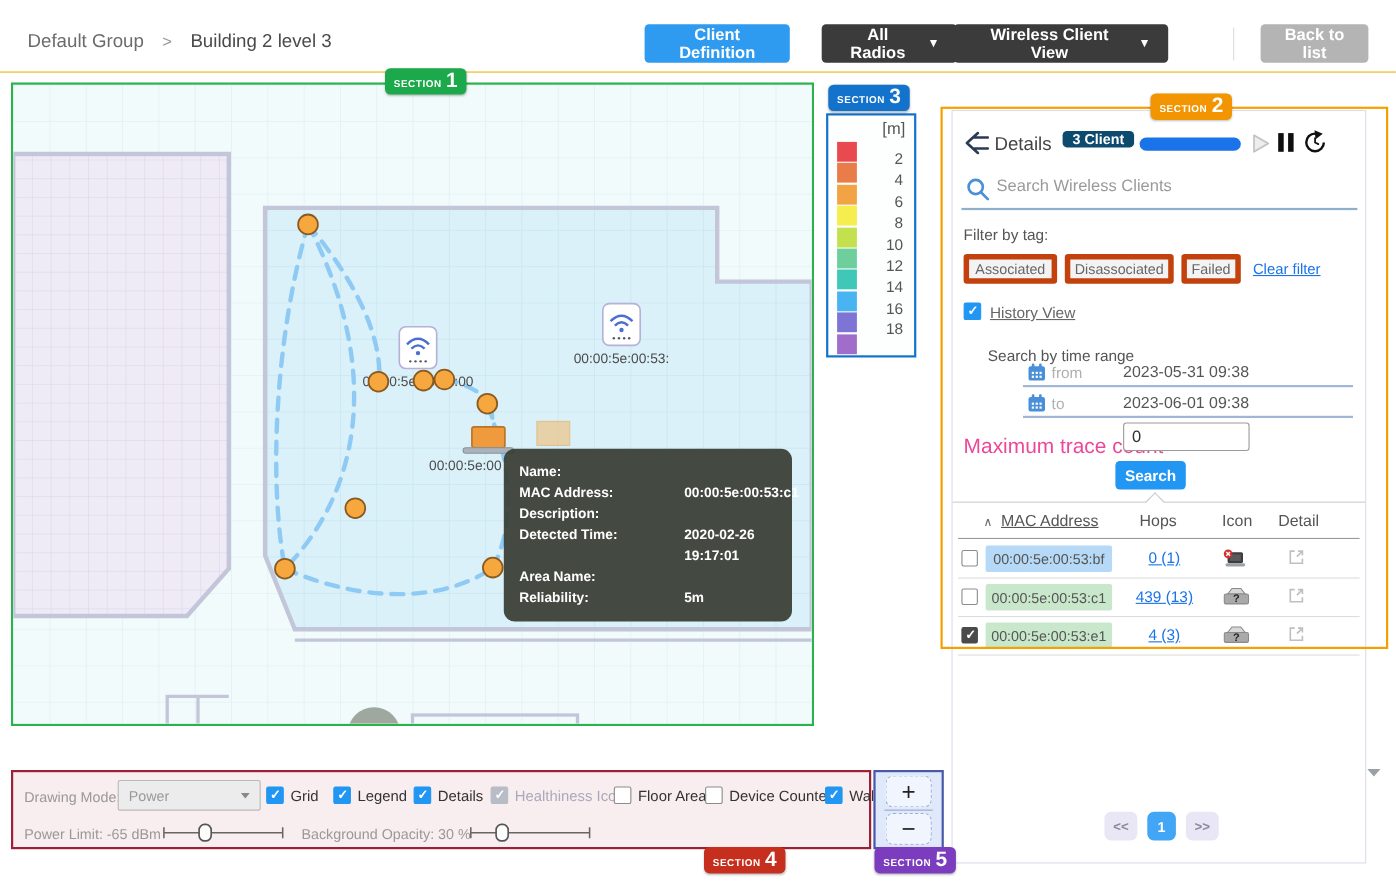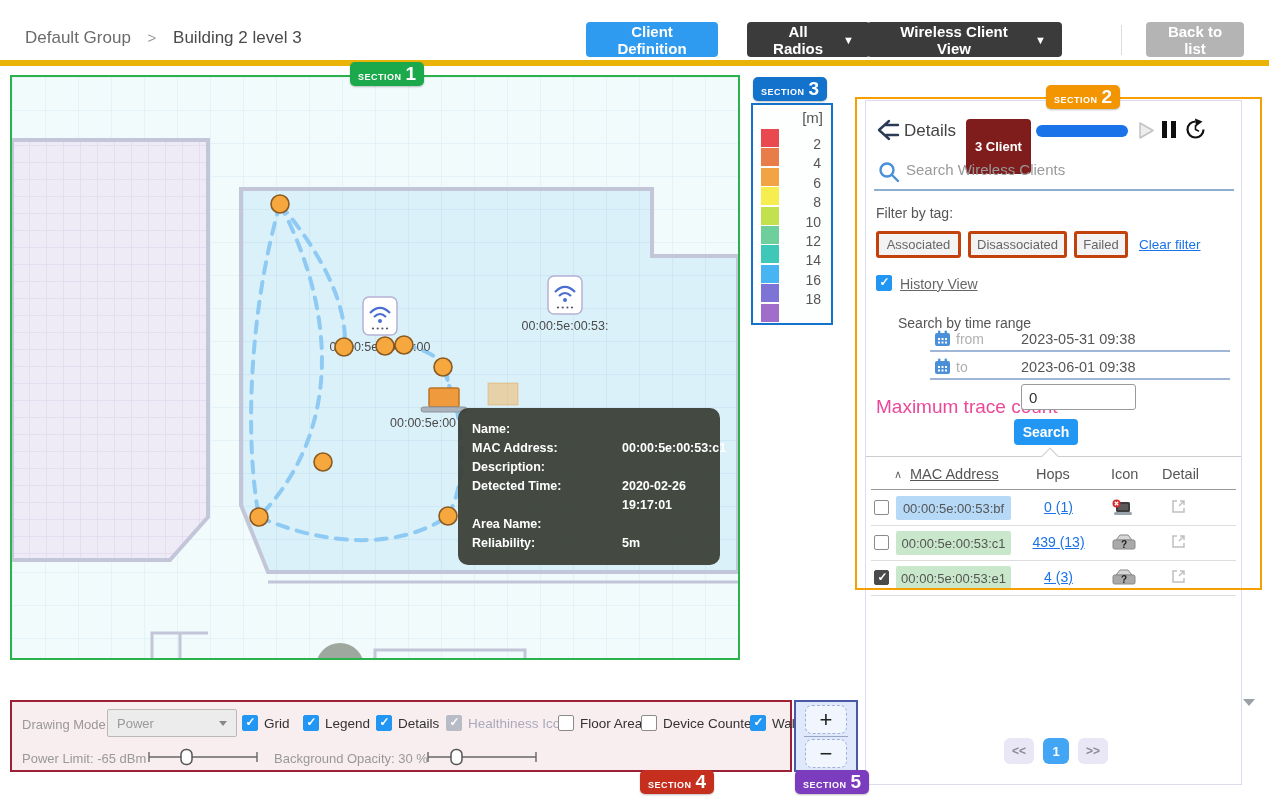--- a/index.html
+++ b/index.html
@@ -1,20 +1,20 @@
 <!DOCTYPE html>
 <html><head>
 <meta charset="utf-8">
 <style>
   * { margin:0; padding:0; box-sizing:border-box; }
   body { background:#fff; font-family:"Liberation Sans", sans-serif; }
   .screen { position:relative; width:1269px; height:810px; background:#fff; overflow:hidden; }
 
   
-  .topbar { position:absolute; left:0; top:0; width:1269px; height:66px; background:#fff; border-bottom:6px solid #eab308; }
+  .topbar { position:absolute; left:0; top:0; width:1269px; height:66px; background:#fff; border-bottom:1px solid #eab308; }
   .breadcrumb { position:absolute; left:25px; top:28px; font-size:17px; color:#6b6b6b; }
   .breadcrumb .sep { margin:0 12px; color:#999; font-size:15px; }
   .breadcrumb .leaf { color:#4a4a4a; }
   .tb-btn { position:absolute; top:22px; height:35px; border:none; border-radius:4px; color:#fff; font-weight:bold; font-size:15px; font-family:"Liberation Sans",sans-serif; display:flex; align-items:center; justify-content:center; gap:10px; padding:6px 16px; cursor:pointer; }
   .btn-blue { background:#2e9bf0; }
   .btn-dark { background:#3b3b3b; }
   .btn-gray { background:#b4b4b4; }
   .tb-caret { font-size:11px; }
   .tb-divider { position:absolute; left:1121px; top:25px; width:1px; height:30px; background:#ddd; }
 
@@ -40,33 +40,33 @@
   .legend { position:absolute; left:751px; top:103px; width:82px; height:222px; border:2px solid #1272cc; background:#fdfefe; }
   .lg-unit { position:absolute; right:8px; top:4px; font-size:15px; color:#555; }
   .lg-sw { position:absolute; left:8px; width:18px; height:18px; }
   .lg-num { position:absolute; right:10px; width:30px; text-align:right; font-size:14px; color:#555; }
 
   
   .panel { position:absolute; left:865px; top:100px; width:377px; height:685px; background:#fff; border:1px solid #dcdcec; }
   .s2-frame { position:absolute; left:855px; top:97px; width:407px; height:493px; border:2px solid #f5a000; z-index:50; pointer-events:none; }
   .p-abs { position:absolute; }
   .details-title { left:38px; top:20px; font-size:17px; color:#444; }
-  .client-badge { left:100px; top:18px; background:#7f1d1d; color:#fff; font-size:13px; font-weight:bold; border-radius:4px; padding:20px 9px; }
+  .client-badge { left:100px; top:18px; background:#0c4a6e; color:#fff; font-size:13px; font-weight:bold; border-radius:4px; padding:0 9px; }
   .progress { left:170px; top:24px; width:92px; height:12px; border-radius:6px; background:#1a73e8; }
   .icon-back { left:8px; top:17px; }
   .icon-play { left:272px; top:20px; }
   .icon-pause { left:296px; top:20px; width:14px; height:17px; display:flex; gap:4px; }
   .icon-pause i { display:block; width:5px; height:17px; background:#0f0f0f; }
   .icon-refresh { left:318px; top:17px; }
   .search-icon { left:12px; top:60px; }
   .search-input { left:40px; top:60px; width:300px; border:none; outline:none; font-size:15px; color:#555; font-family:"Liberation Sans",sans-serif; background:transparent; }
   .search-input::placeholder { color:#9a9a9a; }
   .search-underline { left:8px; top:88px; width:360px; height:2px; background:#8fb0cc; }
   .filter-label { left:10px; top:104px; font-size:14px; color:#555; }
-  .chip { position:absolute; top:130px; height:27px; background:#f3f3f3; border:3px solid #c2410c; border-radius:3px; color:#666; font-size:13px; display:flex; align-items:center; justify-content:center; cursor:pointer; }
+  .chip { position:absolute; top:130px; height:27px; background:#f3f3f3; border:5px solid #c2410c; border-radius:3px; color:#666; font-size:13px; display:flex; align-items:center; justify-content:center; cursor:pointer; }
   .chip1 { left:10px; width:85px; }
   .chip2 { left:102px; width:99px; }
   .chip3 { left:208px; width:54px; }
   .clear-filter { left:273px; top:136px; font-size:13.5px; color:#1a73e8; text-decoration:underline; cursor:pointer; }
   .box { display:inline-block; width:16px; height:16px; border:1.5px solid #8b8b8b; border-radius:2px; background:#fff; position:relative; flex:none; }
   .box.checked { background:#2196f3; border-color:#2196f3; }
   .box.checked::after { content:"✓"; position:absolute; left:2.5px; top:-1px; color:#fff; font-size:12px; font-weight:bold; }
   .box.dark { background:#4a4a4a; border-color:#4a4a4a; }
   .box.disabled { background:#b7bcc6; border-color:#b7bcc6; }
   .history-box { left:10px; top:174px; }

